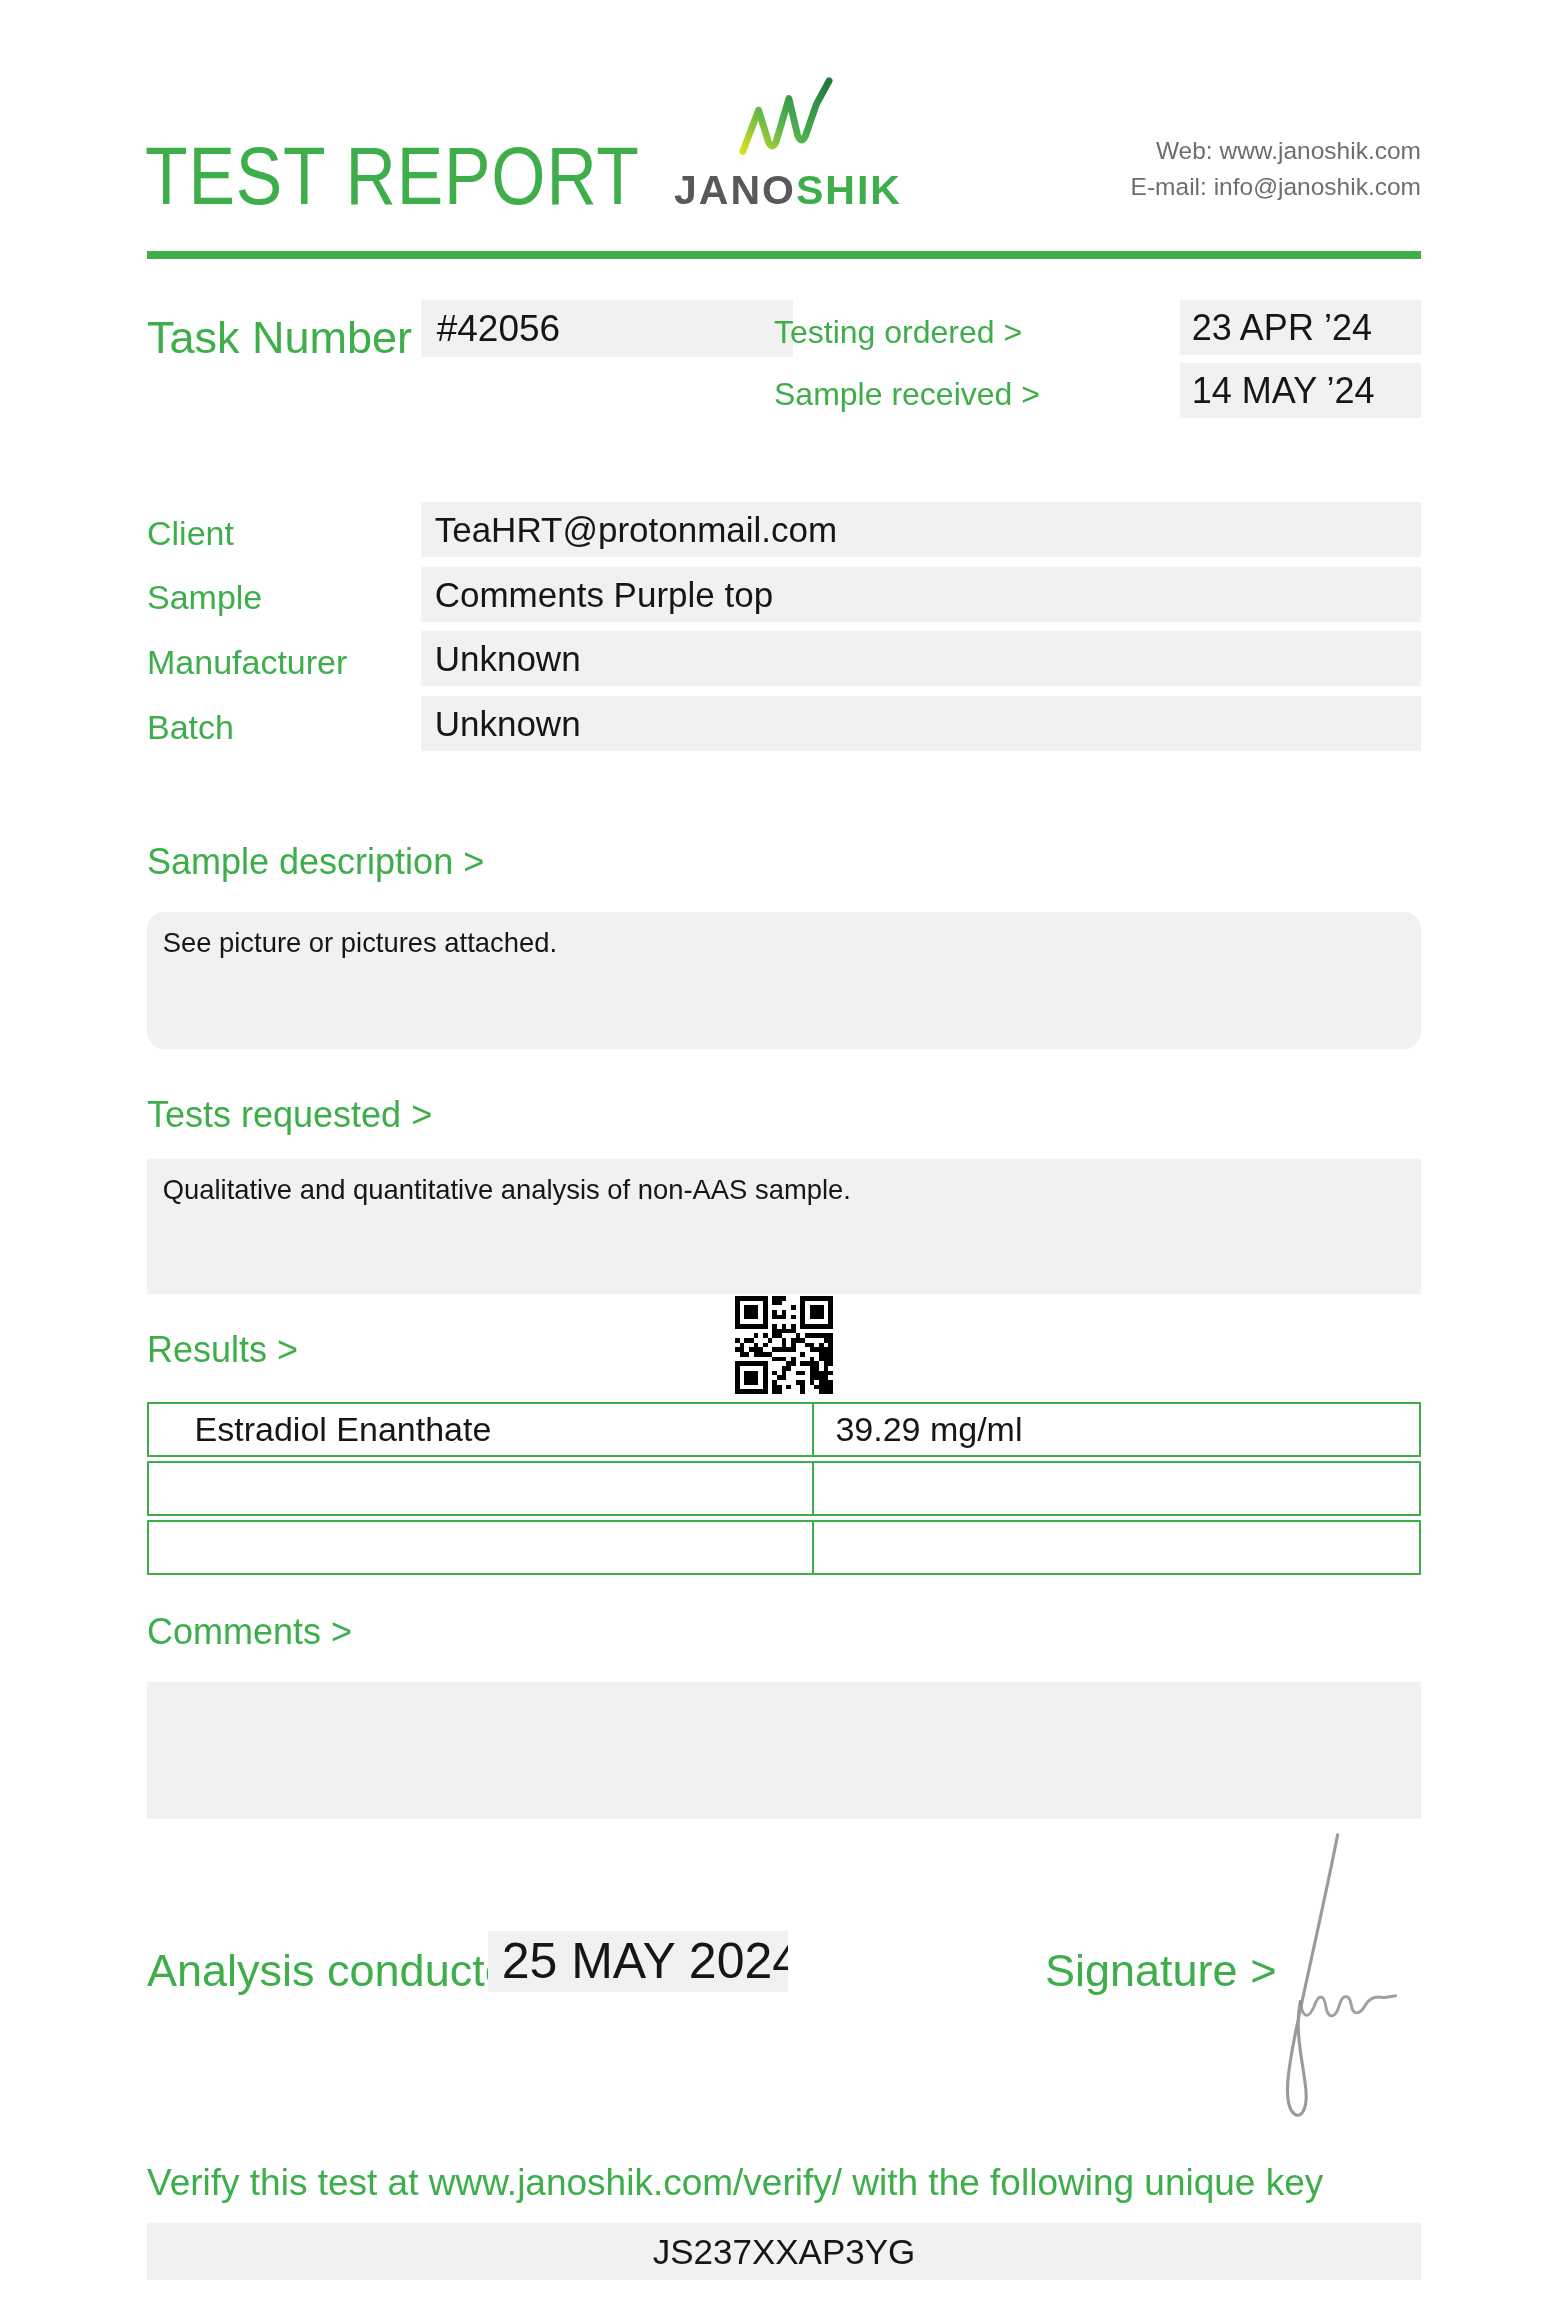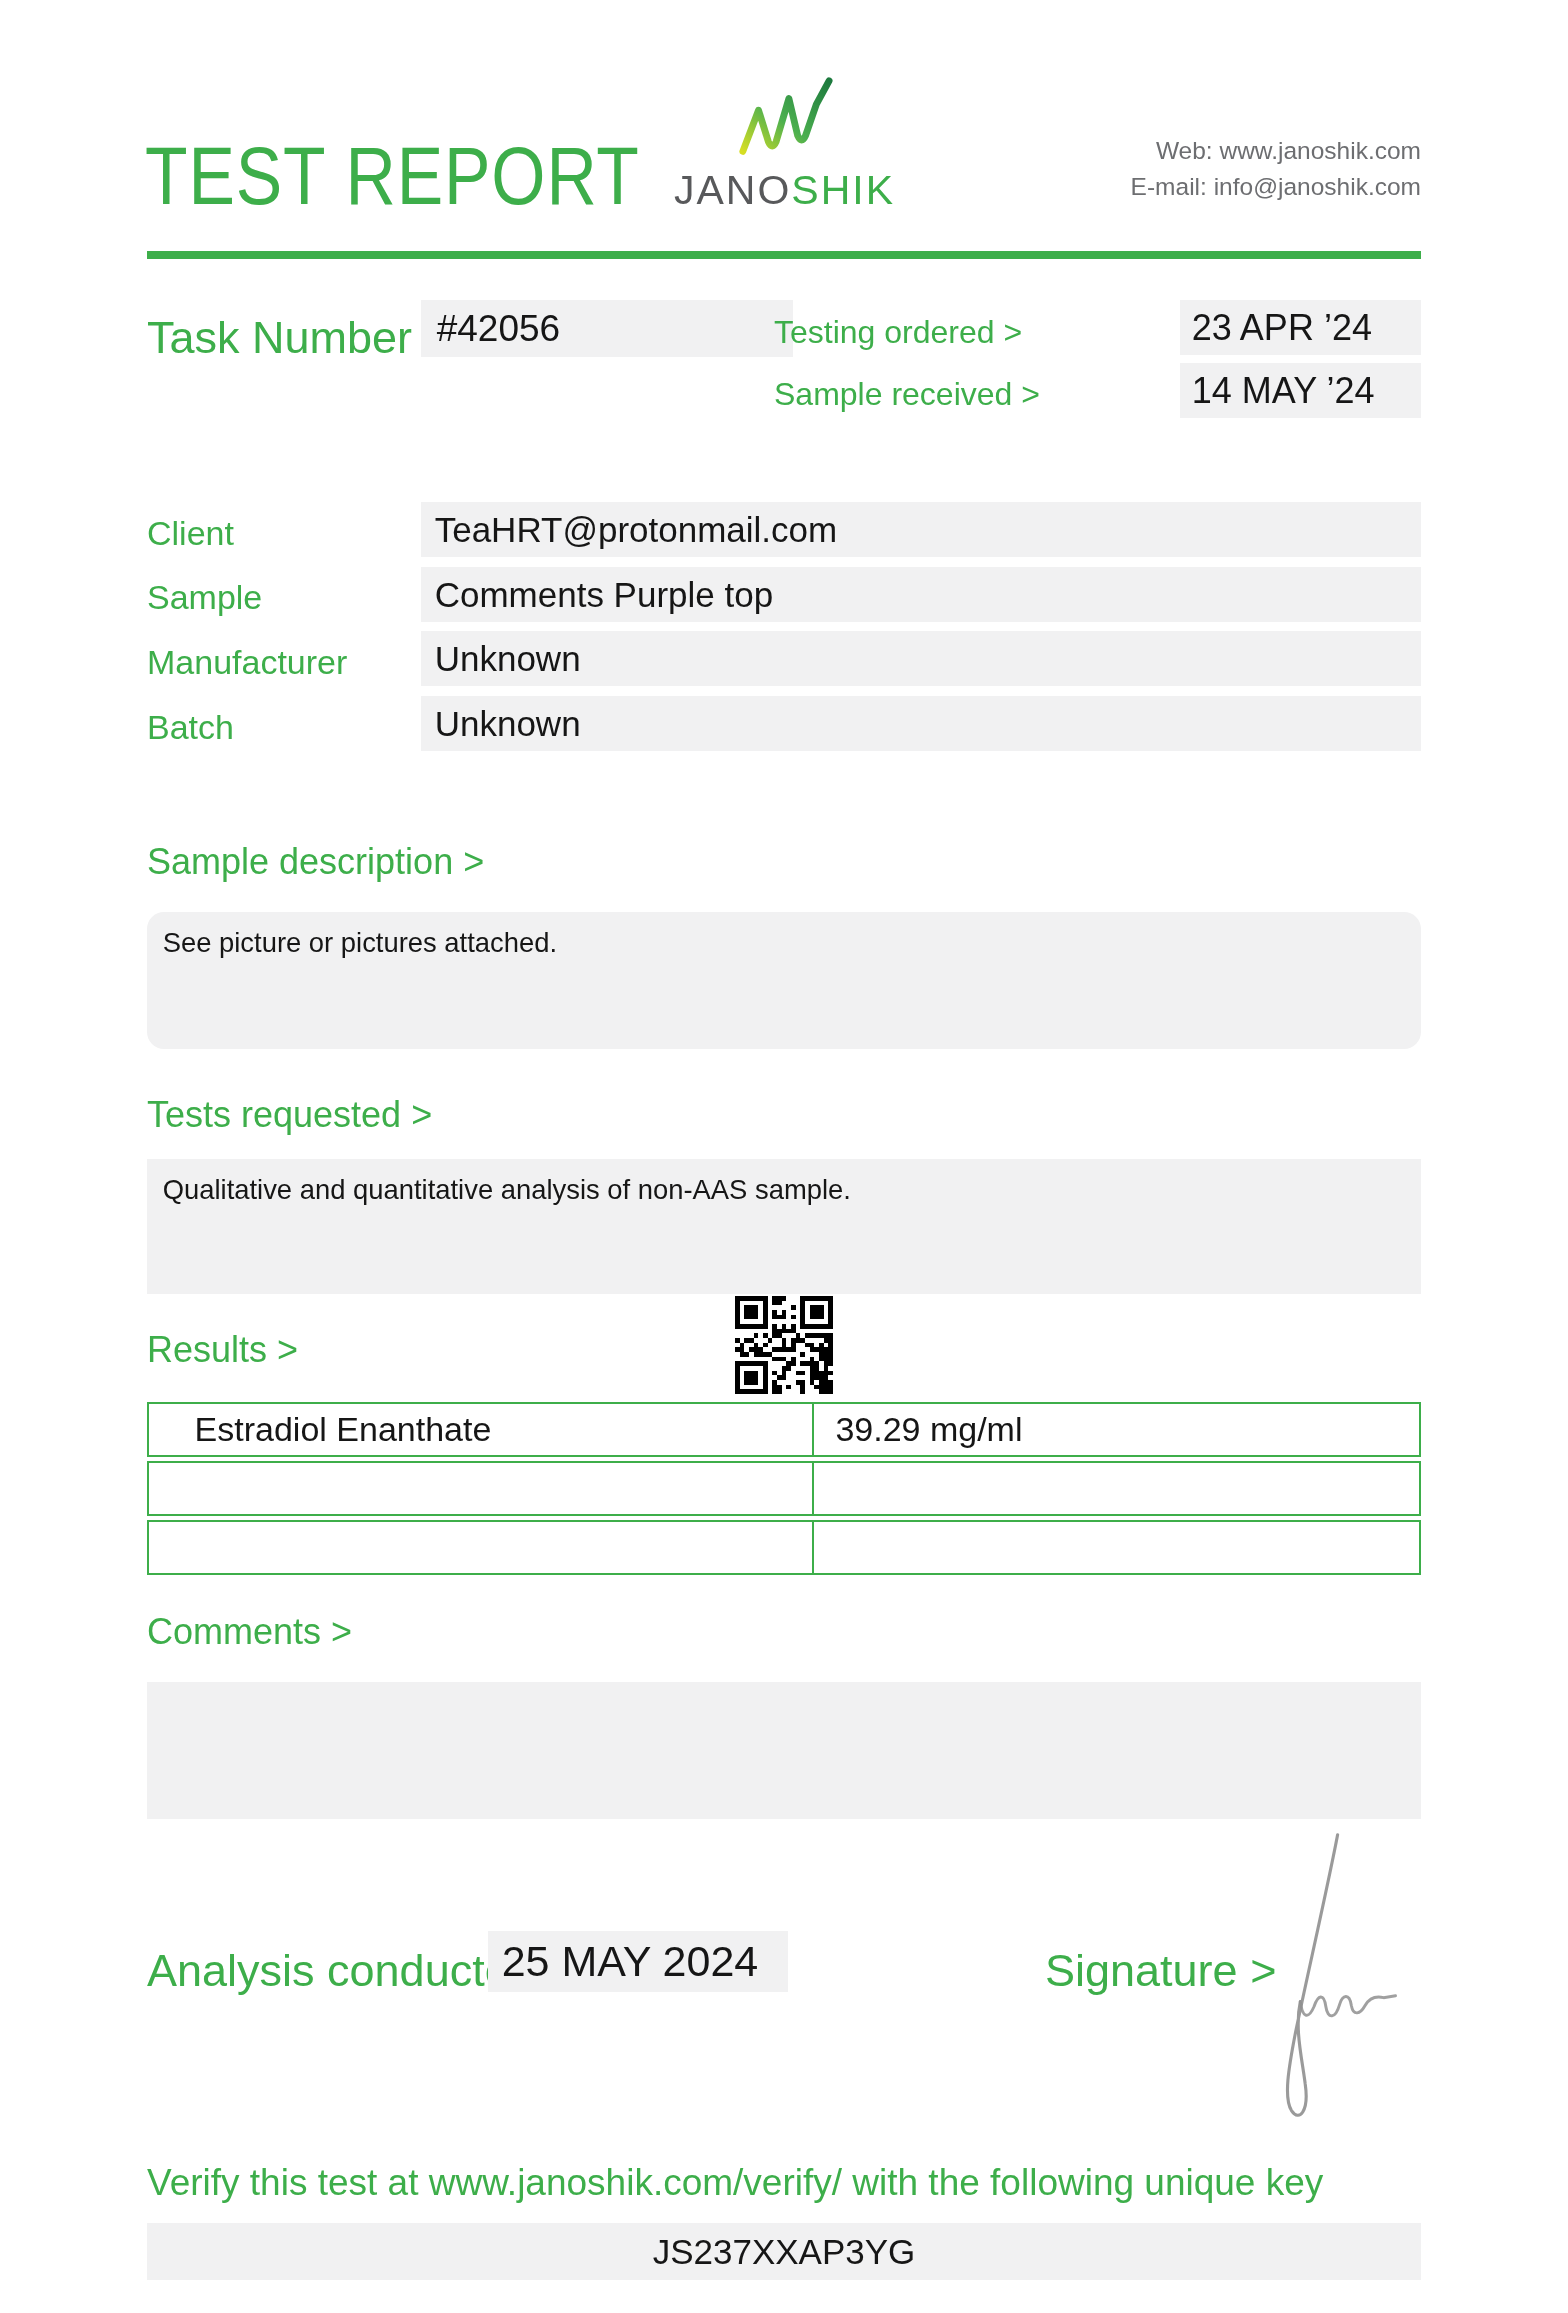--- a/index.html
+++ b/index.html
@@ -12,41 +12,41 @@
   html,body{margin:0;padding:0;background:#fff;}
   .page{
     position:relative;width:1568px;height:2313px;background:#fff;
     font-family:"Liberation Sans", sans-serif;overflow:hidden;
   }
   .abs{position:absolute;}
   .title{
     left:145px;top:135px;font-size:82px;line-height:82px;color:var(--green);
     transform:scaleX(0.85);transform-origin:left center;white-space:nowrap;letter-spacing:1px;
   }
-  .brand{left:674px;top:167px;width:220px;text-align:center;font-size:41px;font-weight:400;letter-spacing:2px;white-space:nowrap;}
+  .brand{left:674px;top:167px;width:220px;text-align:center;font-size:41px;font-weight:700;letter-spacing:2px;white-space:nowrap;}
   .brand .jano{color:var(--brandgray);}
   .brand .shik{color:var(--green);}
   .logo-icon{left:735px;top:71px;width:98px;height:90px;}
   .contact{left:980px;top:133px;width:441px;text-align:right;color:var(--gray);font-size:24.5px;line-height:36px;}
   .rule{left:147px;top:251px;width:1274px;height:7.8px;background:var(--green);}
   .g-label{color:var(--green);font-size:45px;white-space:nowrap;}
   .g-label-r{color:var(--green);font-size:32px;white-space:nowrap;text-align:left;}
   .v-box{background:var(--box);color:var(--ink);overflow:hidden;white-space:nowrap;}
   .task-box{left:421px;top:300px;width:372px;height:57px;font-size:37px;line-height:57px;padding-left:15.7px;box-sizing:border-box;}
   .date-box{left:1180px;width:241px;height:55px;font-size:36px;line-height:55px;padding-left:11.8px;box-sizing:border-box;}
   .info-label{left:147px;}
   .info-box{left:421px;width:1000px;height:55px;font-size:35px;line-height:55px;padding-left:13.7px;box-sizing:border-box;}
   .section-h{color:var(--green);font-size:36px;white-space:nowrap;}
   .text-box{background:var(--box);color:var(--ink);font-size:27.4px;line-height:33px;padding:13.7px 15.7px;box-sizing:border-box;}
   .results-table{left:147px;top:1402px;width:1274px;}
   .r-row{display:flex;border:2.9px solid var(--green);height:51px;margin-bottom:3.9px;background:#fff;}
   .r-cell{font-size:34px;line-height:51px;color:var(--ink);white-space:nowrap;overflow:hidden;}
   .r-left{width:50.3%;border-right:2.9px solid var(--green);padding-left:19.6px;box-sizing:border-box;margin-left:26px;}
   .r-right{flex:1;padding-left:21.6px;}
-  .analysis-box{left:488px;top:1931px;width:300px;height:61px;font-size:43px;line-height:61px;padding-left:13.7px;box-sizing:border-box;}
+  .analysis-box{left:488px;top:1931px;width:300px;height:61px;font-size:50px;line-height:61px;padding-left:13.7px;box-sizing:border-box;}
   .verify-h{left:147px;top:2162px;width:1274px;color:var(--green);font-size:37px;white-space:nowrap;letter-spacing:0px;}
   .key-box{left:147px;top:2223px;width:1274px;height:57px;font-size:35px;line-height:57px;text-align:center;}
   .qr{left:735px;top:1296px;width:98px;height:98px;}
   .qr svg{width:100%;height:100%;shape-rendering:crispEdges;}
   .sig{left:1264px;top:1821px;width:159px;height:312px;}
 </style>
 </head>
 <body>
 
 <div class="page">

